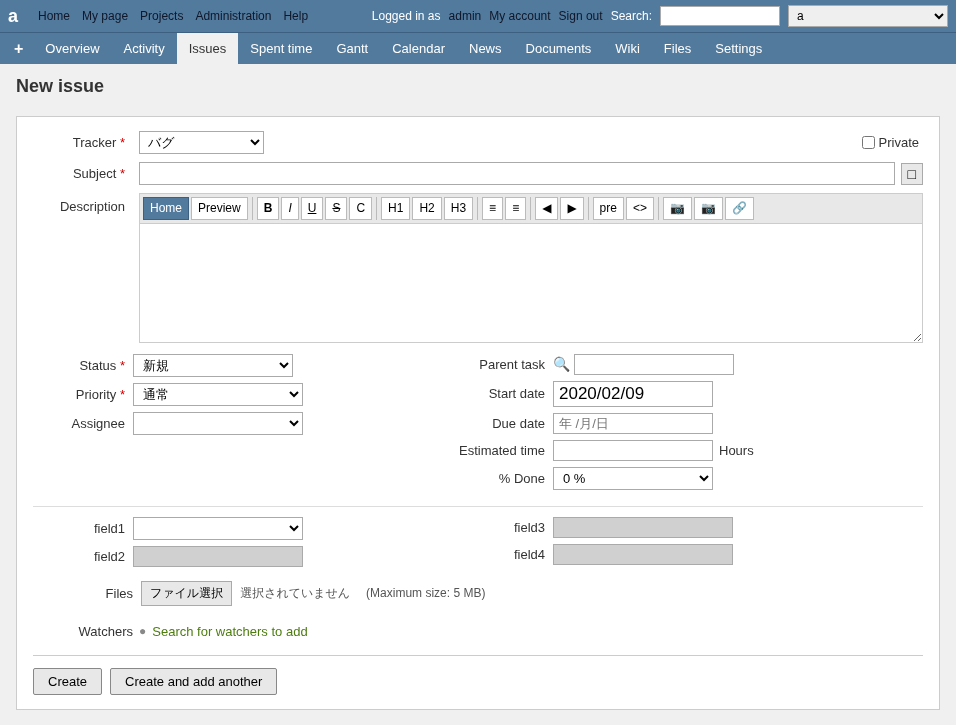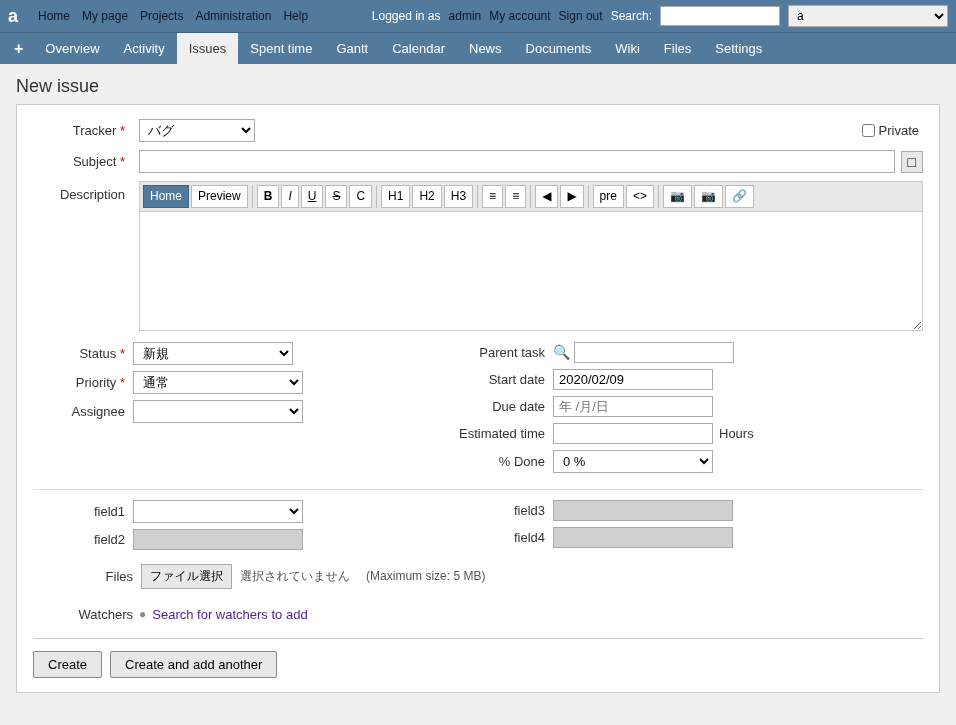--- a/index.html
+++ b/index.html
@@ -61,23 +61,23 @@
       color: #333;
     }
 
     
     #content {
       padding: 12px 16px;
       background: #f0f0f0;
     }
     #page-title {
       font-size: 18px;
-      font-weight: normal;
+      font-weight: bold;
       color: #333;
-      margin-bottom: 7px;
+      margin-bottom: 19px;
     }
 
     .form-control {
       border: 1px solid #aaa;
       padding: 3px 5px;
       font-size: 13px;
       background: #fff;
     }
 
     select.form-control {
@@ -135,21 +135,21 @@
 
     
     #watchers-row {
       display: flex;
       align-items: center;
       gap: 6px;
       margin-top: 18px;
     }
     #watchers-label { text-align: right; min-width: 100px; font-size: 13px; }
     #watchers-icon { color: #888; font-size: 12px; }
-    #watchers-link { color: #4c1d95; text-decoration: none; font-size: 13px; cursor: pointer; }
+    #watchers-link { color: #4d7c0f; text-decoration: none; font-size: 13px; cursor: pointer; }
 
     
     #action-bar {
       display: flex;
       gap: 8px;
       padding: 12px 0 4px 0;
       border-top: 1px solid #ccc;
       margin-top: 16px;
     }
     .action-btn {
@@ -260,21 +260,21 @@
   <h2 id="page-title">New issue</h2>
 
   <div id="main-form">
 
     <div style="display:flex; align-items:center; margin-bottom:8px; justify-content:space-between;">
       <div style="display:flex; align-items:center; gap:6px;">
         <label class="fp-label">
           <span>Tracker</span>
           <span class="req"> *</span>
         </label>
-        <select class="form-control" style="width:116px;"><option>バグ</option><option>機能</option><option>サポート</option></select>
+        <select class="form-control" style="width:125px;"><option>バグ</option><option>機能</option><option>サポート</option></select>
       </div>
       <div style="display:flex; align-items:center; gap:4px; margin-right:4px;">
         <input type="checkbox" id="private-cb" style="">
         <label for="private-cb">Private</label>
       </div>
     </div>
 
     <div style="display:flex; align-items:center; gap:6px; margin-bottom:8px;">
       <label class="fp-label">
         <span>Subject</span>
@@ -359,21 +359,21 @@
           <label class="fp-label" style="min-width:120px;">Parent task</label>
           <div class="fp-value" style="display:flex; align-items:center; gap:4px;">
             <button style="background:none; border:none; cursor:pointer; font-size:14px;">🔍</button>
             <input type="text" style="width: 160px; padding: 2px 5px; border: 1px solid rgb(170, 170, 170); font-size: 13px;">
           </div>
         </div>
 
         <div class="field-pair">
           <label class="fp-label" style="min-width:120px;text-align:right;">Start date</label>
           <div class="fp-value">
-            <input type="text" style="width: 160px; padding: 2px 5px; border: 1px solid rgb(170, 170, 170); font-size: 13px;" value="2020/02/09">
+            <input type="text" style="width: 160px; padding: 2px 5px; border: 1px solid rgb(170, 170, 170); font-size: 17px;" value="2020/02/09">
           </div>
         </div>
 
         <div class="field-pair">
           <label class="fp-label" style="min-width:120px;">Due date</label>
           <div class="fp-value">
             <input type="text" style="width: 160px; padding: 2px 5px; border: 1px solid rgb(170, 170, 170); font-size: 13px;" placeholder="年 /月/日">
           </div>
         </div>
 

